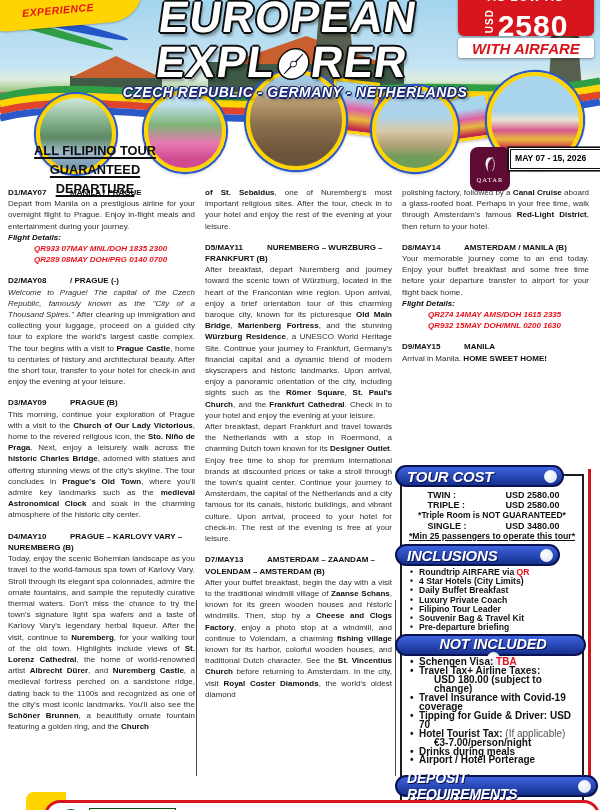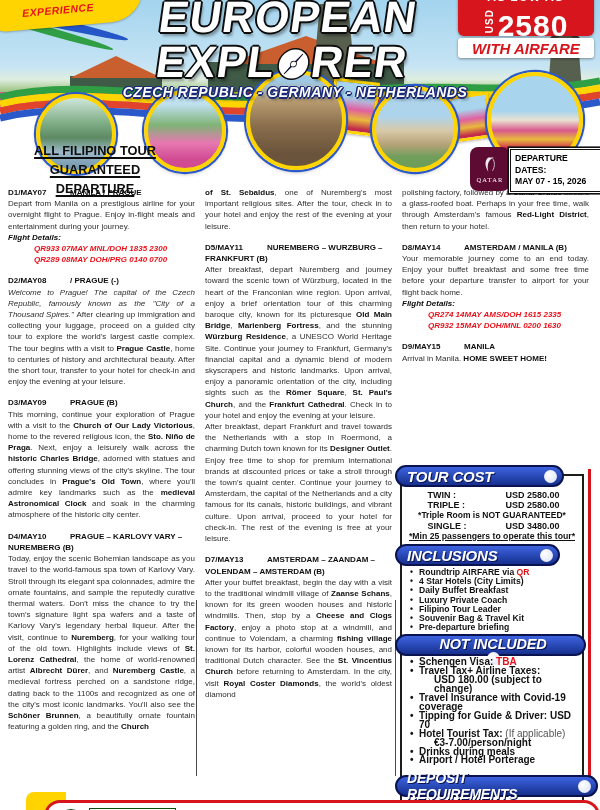--- a/index.html
+++ b/index.html
@@ -217,21 +217,20 @@
 
   <div class="qatar">
     <svg width="20" height="20" viewBox="0 0 24 24">
         <path d="M17 3 C10 5 8 12 10 20 C6 14 5 7 10 3 Z" fill="#fff" opacity="0.92"></path>
         <path d="M15 4 C18 8 18 14 15 19" stroke="#cbb6c2" stroke-width="1.2" fill="none"></path>
       </svg>
     <div class="qtxt">QATAR</div>
   </div>
 
   <div class="depbox">
-    <div>DEPARTURE DATES:</div>
     <div>MAY 07 - 15, 2026</div>
   </div>
 
   <div class="cols">
     <div class="col">
         <p class="day"><span class="dcode">D1/MAY07</span><span>MANILA / PRAGUE</span></p>
         <p class="para"><span>Depart from Manila on a prestigious airline for your overnight flight to Prague. Enjoy in-flight meals and entertainment during your journey.</span></p>
         <p class="flabel">Flight Details:</p>
         <p class="fline">QR933 07MAY MNL/DOH 1835 2300</p>
         <p class="fline">QR289 08MAY DOH/PRG 0140 0700</p>

